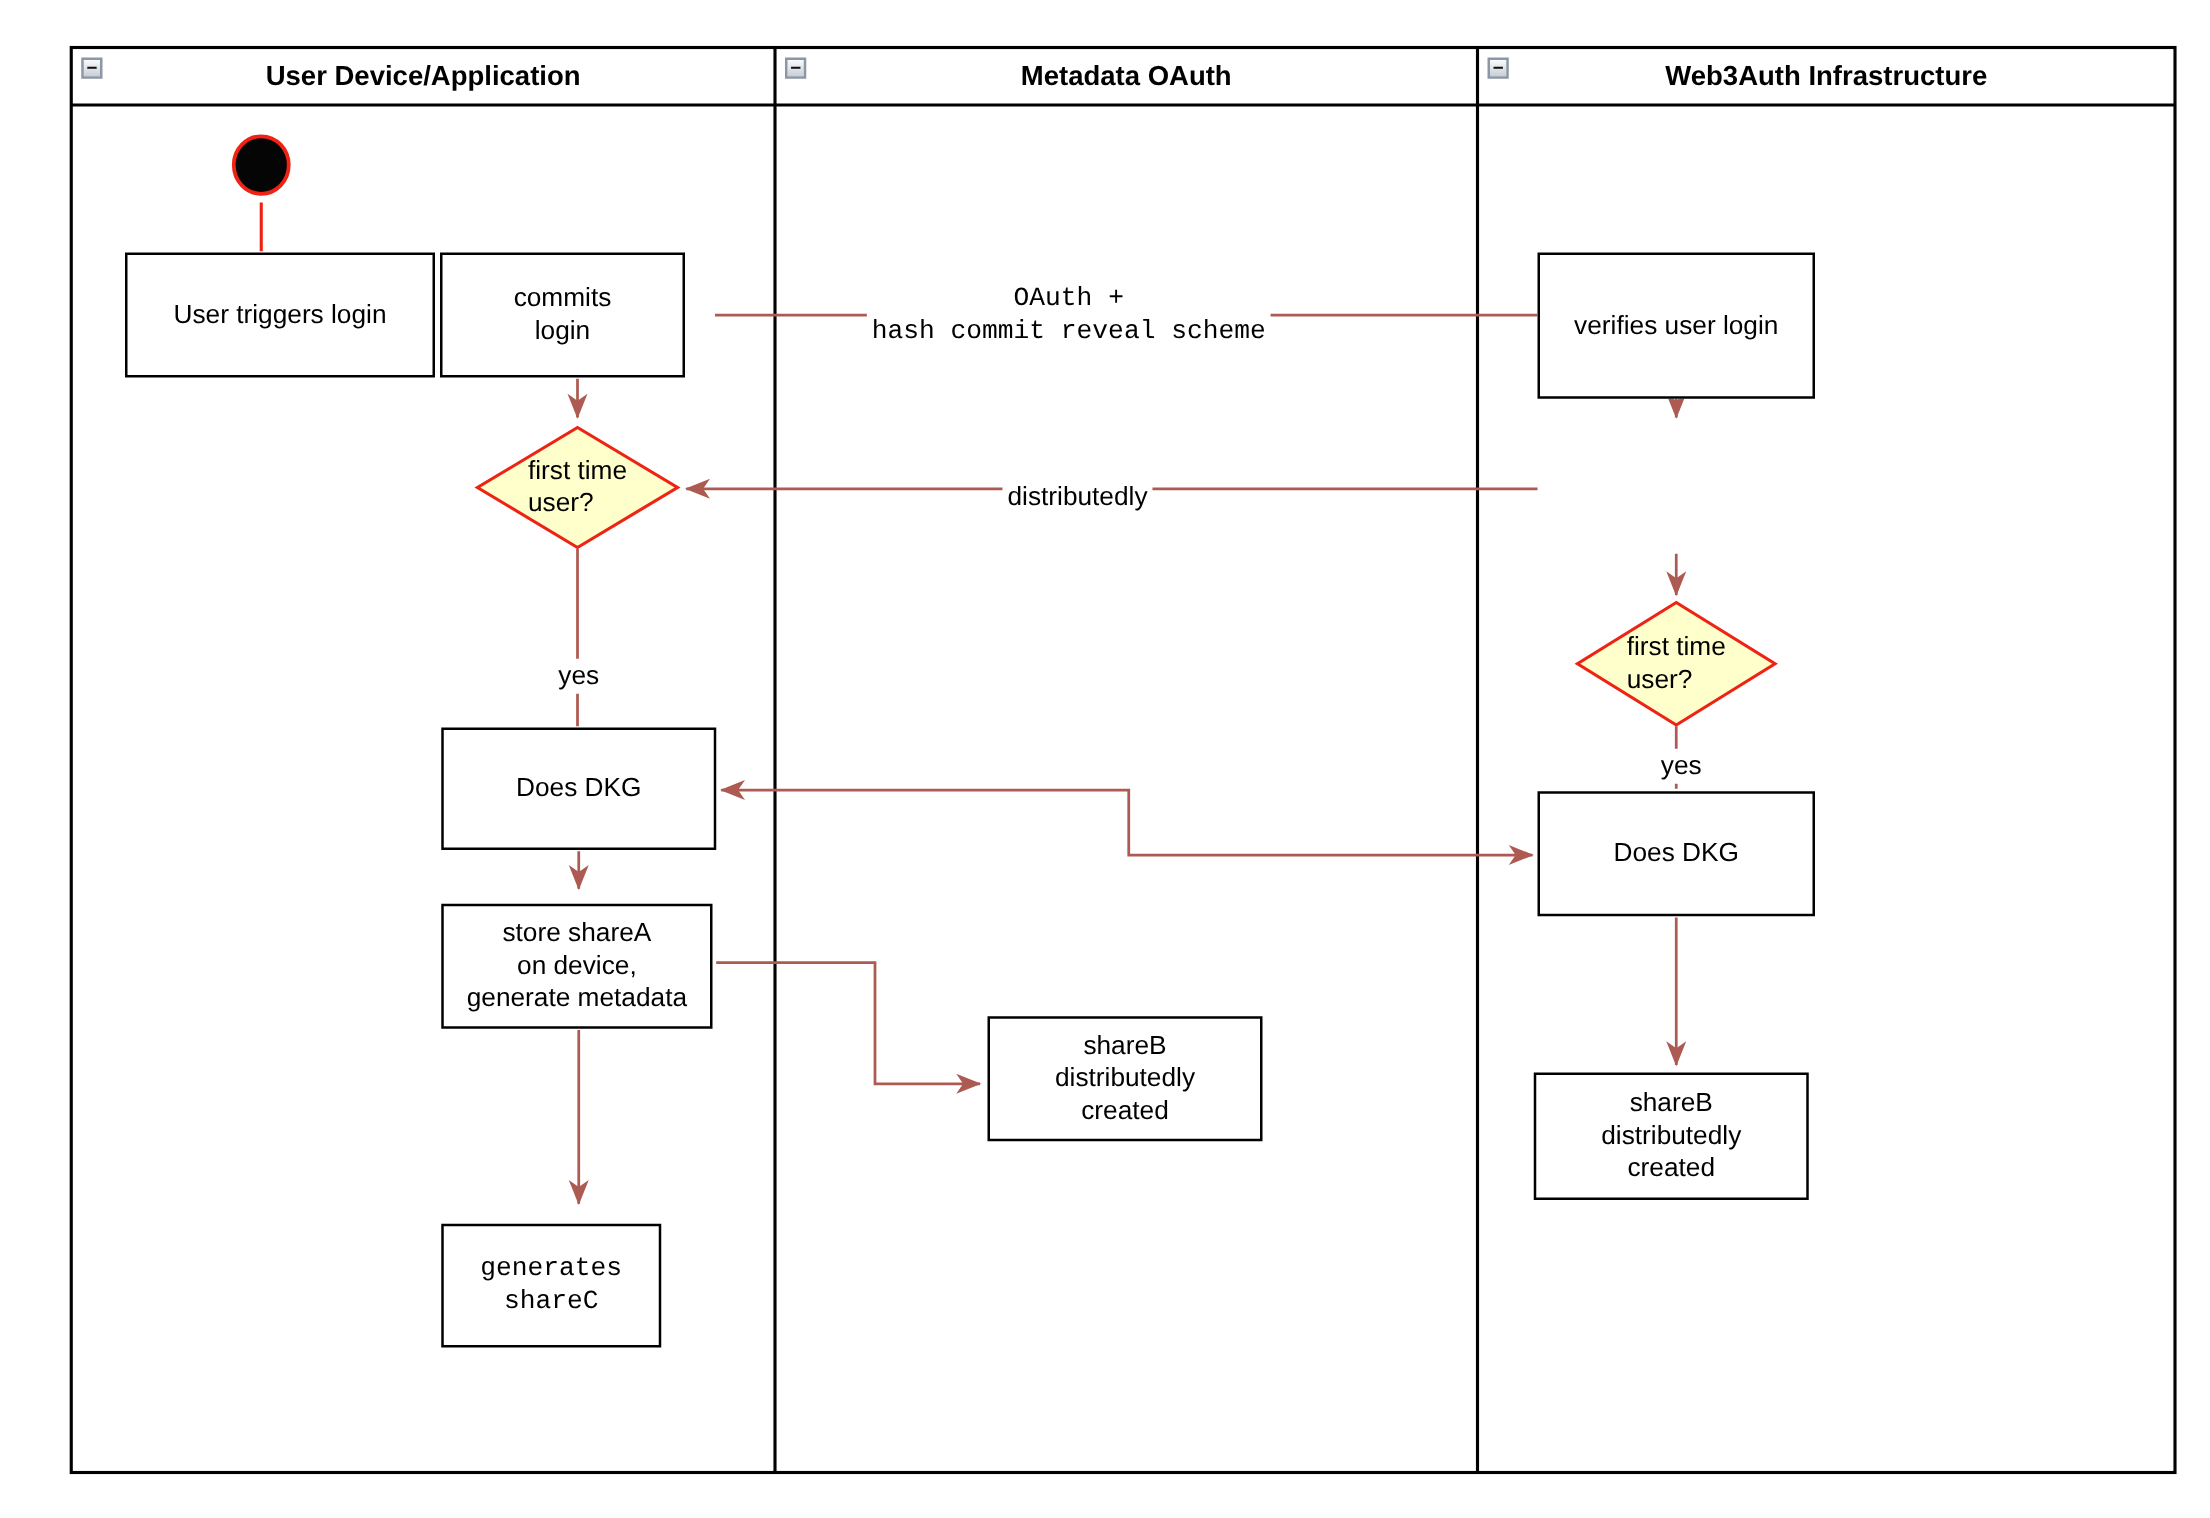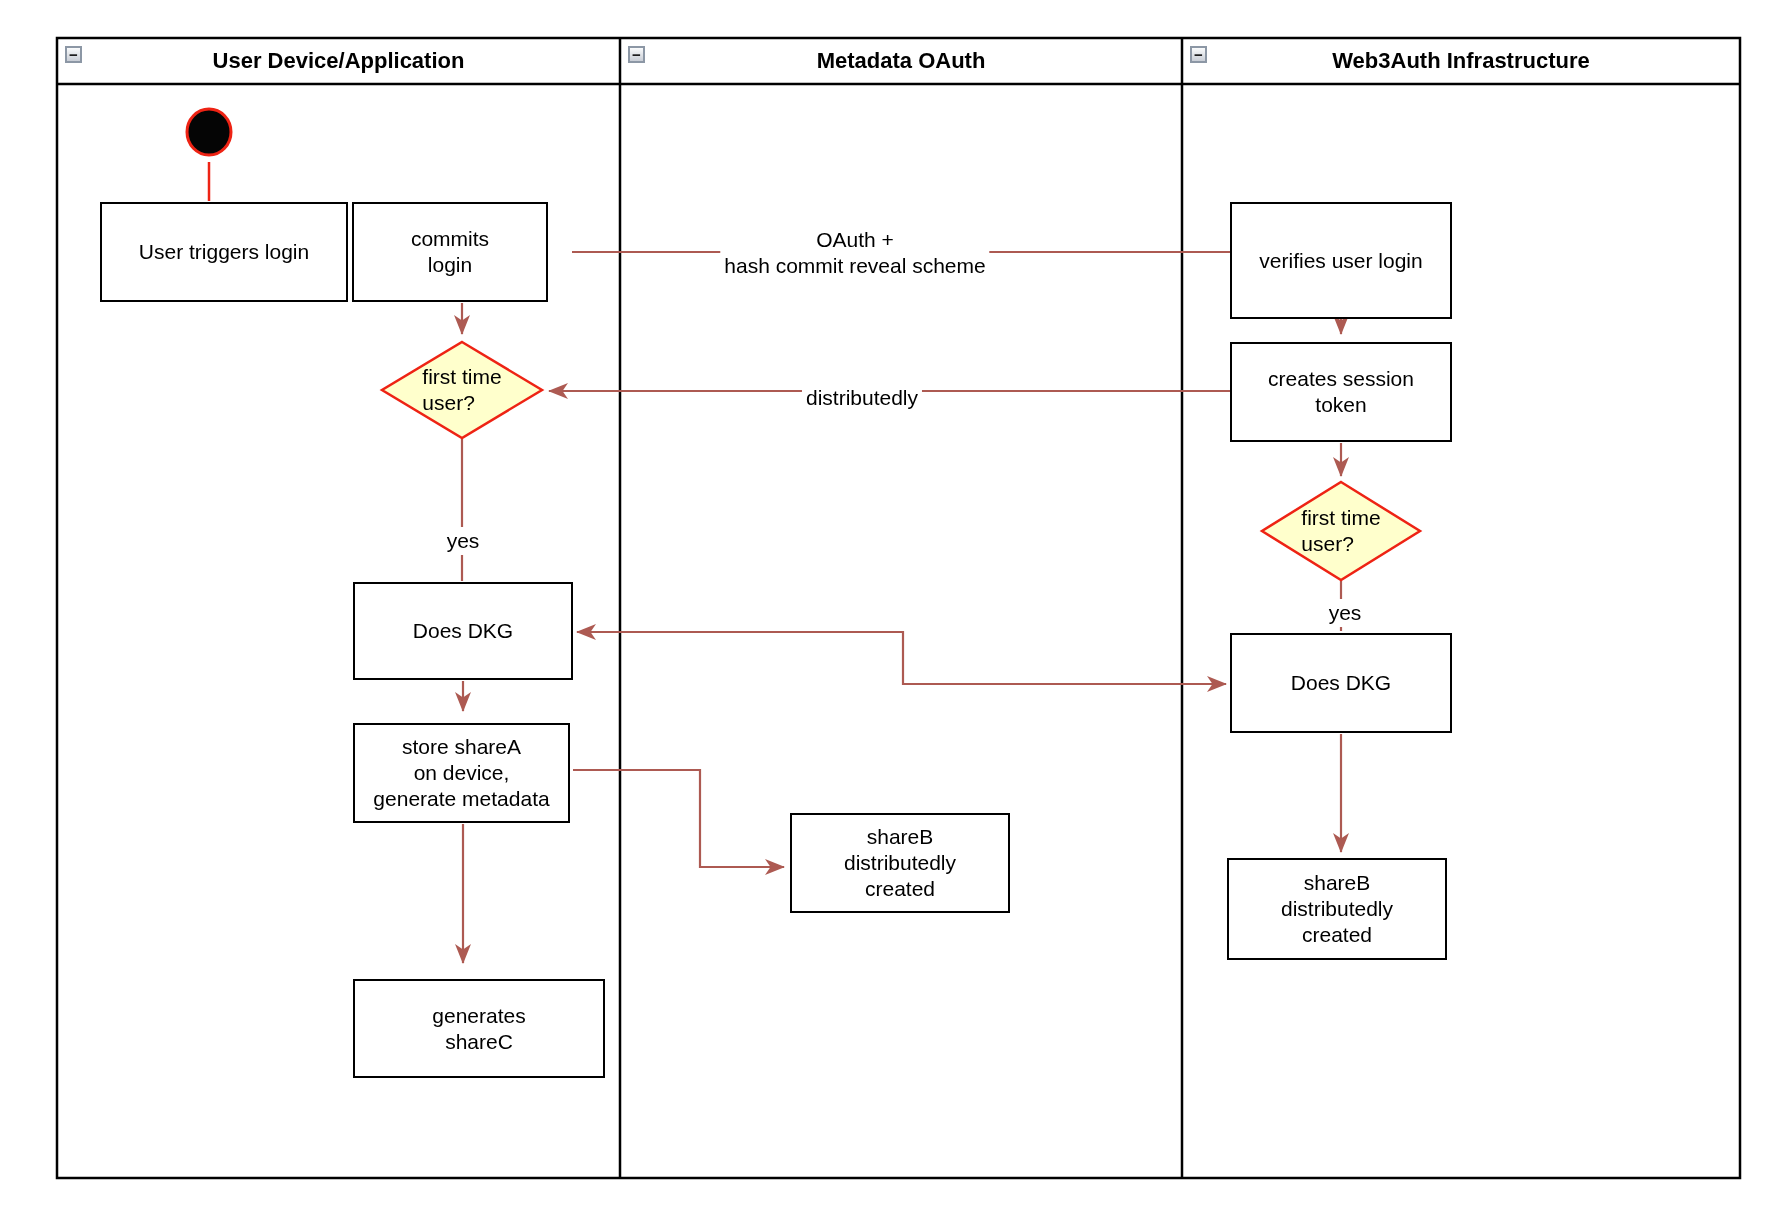--- a/index.html
+++ b/index.html
@@ -97,40 +97,38 @@
   </div>
   <div class="lane-header" style="left:1182px;width:558px;">
     <span class="collapse-btn">−</span>
     <span class="lane-title">Web3Auth Infrastructure</span>
   </div>
 
   <div class="node" style="left:100px;top:202px;width:248px;height:100px;">User triggers login</div>
   <div class="node" style="left:352px;top:202px;width:196px;height:100px;">commits
 login</div>
   <div class="node" style="left:1230px;top:202px;width:222px;height:117px;">verifies user login</div>
-  <div class="node" style="left:1230px;top:342px;width:222px;height:100px;">creates session
-token</div>
   <div class="node" style="left:353px;top:582px;width:220px;height:98px;">Does DKG</div>
   <div class="node" style="left:353px;top:723px;width:217px;height:100px;">store shareA
 on device,
 generate metadata</div>
   <div class="node" style="left:790px;top:813px;width:220px;height:100px;">shareB
 distributedly
 created</div>
-  <div class="node" style="left:353px;top:979px;width:252px;height:99px;">generates
+  <div class="node" style="left:353px;top:979px;width:176px;height:99px;font-family:Liberation Mono, monospace;">generates
 shareC</div>
   <div class="node" style="left:1230px;top:633px;width:222px;height:100px;">Does DKG</div>
   <div class="node" style="left:1227px;top:858px;width:220px;height:102px;">shareB
 distributedly
 created</div>
 
   <div class="diamond-label" style="left:462px;top:390px;width:160px;height:60px;">first time
 user?</div>
   <div class="diamond-label" style="left:1341px;top:531px;width:160px;height:60px;">first time
 user?</div>
 
-  <div class="edge-label" style="left:855px;top:253px;">OAuth +
+  <div class="edge-label" style="left:855px;top:253px;font-family:Liberation Mono, monospace;">OAuth +
 hash commit reveal scheme</div>
   <div class="edge-label" style="left:862px;top:398px;">distributedly</div>
   <div class="edge-label" style="left:463px;top:541px;">yes</div>
   <div class="edge-label" style="left:1345px;top:613px;">yes</div>
 
 </div>
 
 </body></html>

